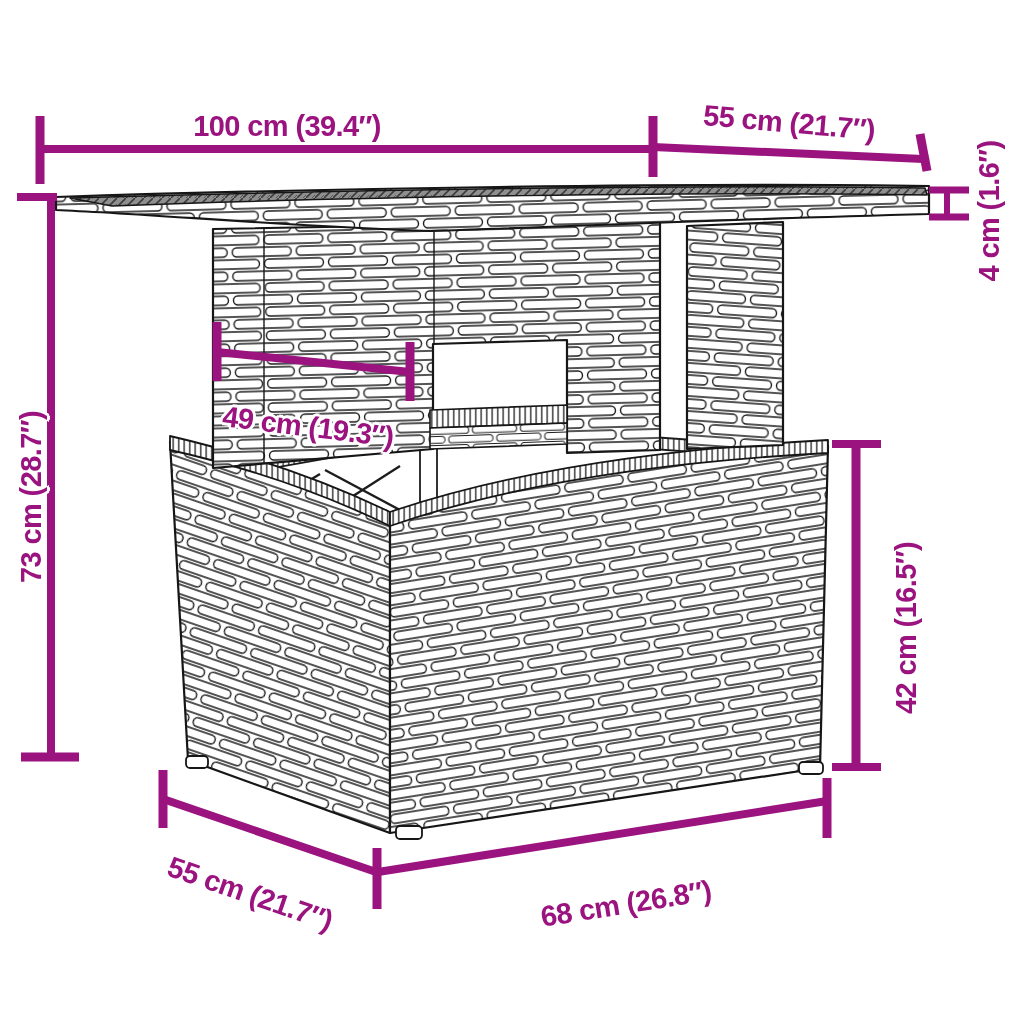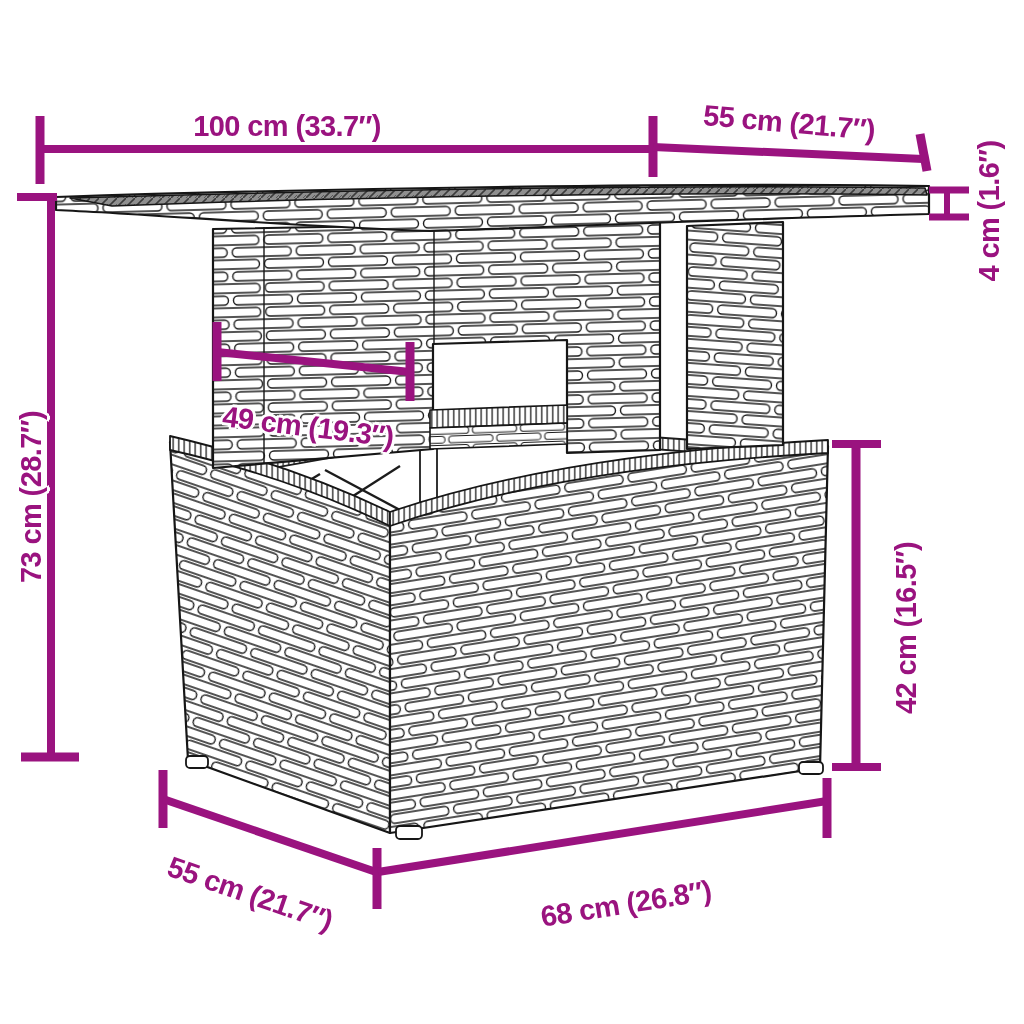--- a/index.html
+++ b/index.html
@@ -138,21 +138,21 @@
         <line class="dimline" x1="163" y1="799" x2="379" y2="873" stroke-width="8"></line>
       </g>
       <g>
         <line class="dimline" x1="377" y1="848" x2="377" y2="909" stroke-width="9"></line>
         <line class="dimline" x1="378" y1="872" x2="827" y2="801" stroke-width="8"></line>
         <line class="dimline" x1="827" y1="778" x2="827" y2="838" stroke-width="9"></line>
       </g>
     </g>
   </svg>
 
-  <div class="dim-label" style="left:287px; top:126px; --r:0deg;">100 cm (33.7″)</div>
+  <div class="dim-label" style="left:287px; top:126px; --r:0deg;">100 cm (39.4″)</div>
 
   <div class="dim-label" style="left:789px; top:123px; --r:5deg;">55 cm (21.7″)</div>
 
   <div class="dim-label" style="left:989px; top:211px; --r:-90deg;">4 cm (1.6″)</div>
 
   <div class="dim-label" style="left:31px; top:497px; --r:-90deg;">73 cm (28.7″)</div>
 
   <div class="dim-label" style="left:308px; top:427px; --r:7deg;">49 cm (19.3″)</div>
 
   <div class="dim-label" style="left:906px; top:628px; --r:-90deg;">42 cm (16.5″)</div>

